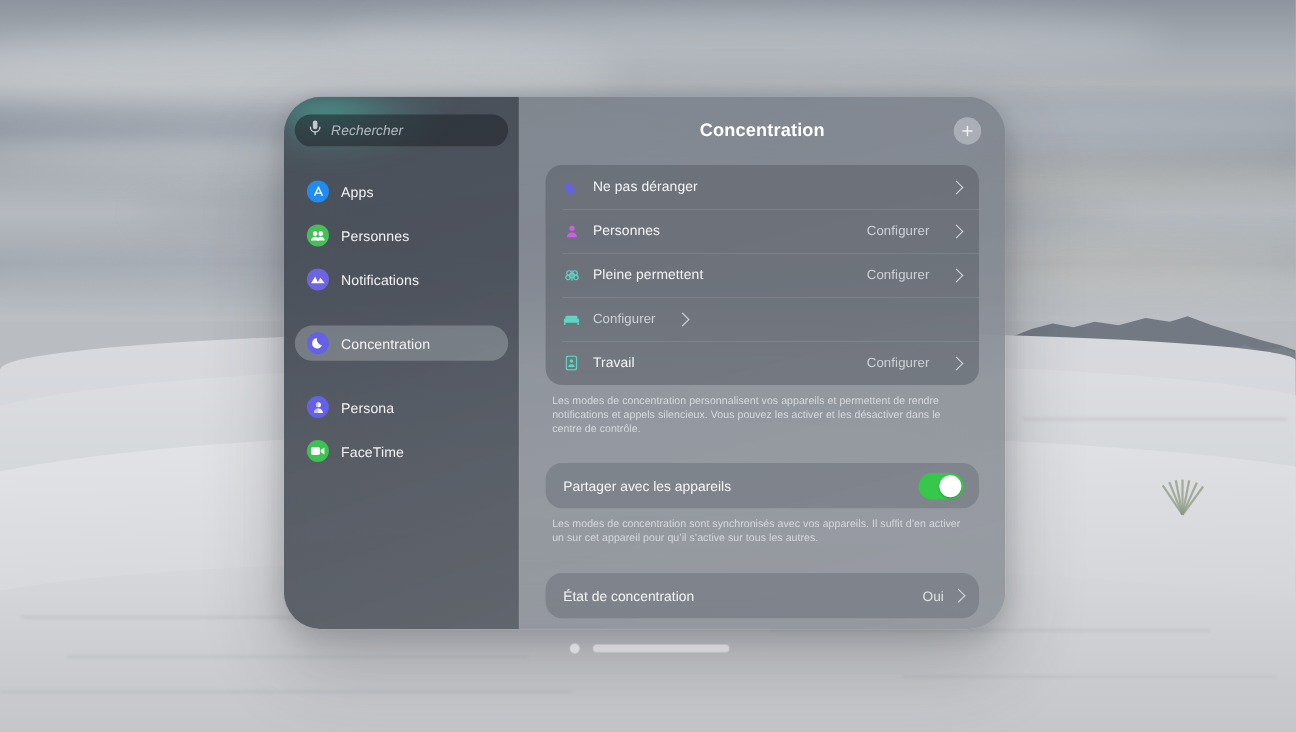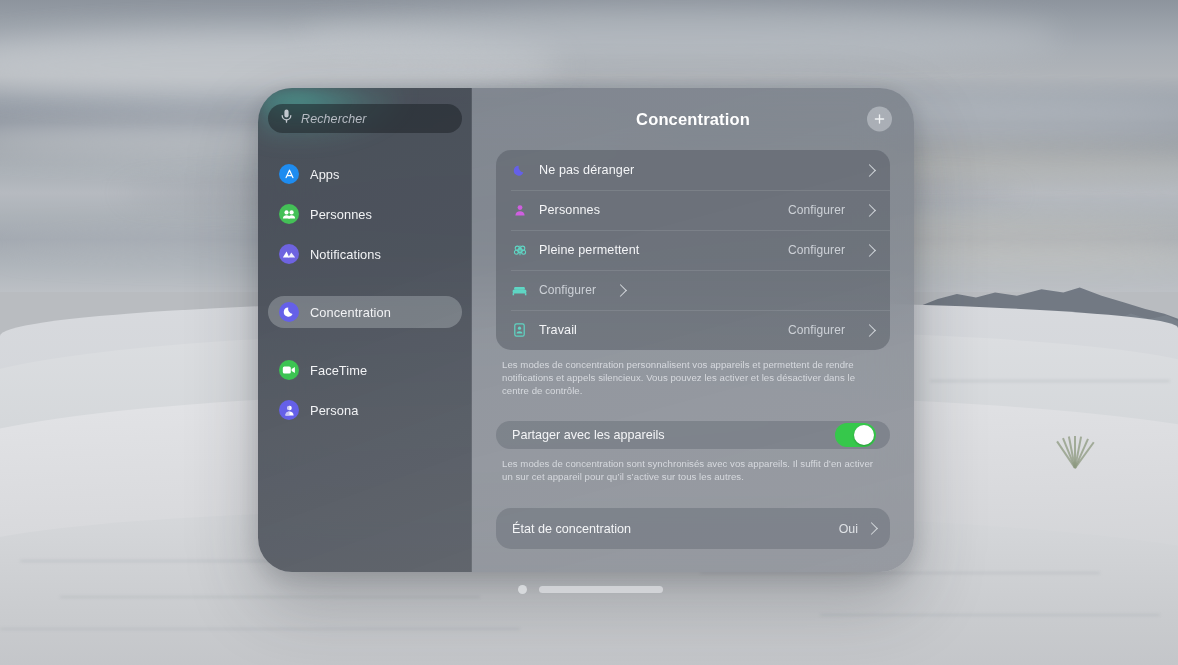--- a/index.html
+++ b/index.html
@@ -178,21 +178,21 @@
           transform:rotate(-45deg); }
   .ricn { width:17px; height:17px; flex:0 0 17px; display:flex; align-items:center; justify-content:center; }
 
   .note {
     font-size:9.6px; line-height:13px; color:#d6d9de;
     padding:8px 6px 0 6px; letter-spacing:.05px;
   }
 
   .toggle-card {
     border-radius:15px; background:rgba(105,111,120,.52);
-    display:flex; align-items:center; height:28px; padding:0 14px 0 16px;
+    display:flex; align-items:center; height:41px; padding:0 14px 0 16px;
   }
   .toggle-card .tlbl { flex:1; font-size:12.6px; color:#f4f5f7; }
   .switch {
     width:41px; height:24px; border-radius:12px; background:#36c84b;
     position:relative; flex:0 0 41px;
   }
   .switch .knob {
     position:absolute; right:2px; top:2px; width:20px; height:20px;
     border-radius:50%; background:#fff; box-shadow:0 1px 2px rgba(0,0,0,.25);
   }
@@ -312,38 +312,38 @@
             <path d="M9.6 7.9 A4.6 4.6 0 1 1 5.2 1.5 A5.4 5.4 0 0 0 9.6 7.9 Z" fill="#fff"></path>
           </svg>
         </span>
         <span class="lbl">Concentration</span>
       </div>
 
 
       <div class="gap-md"></div>
 
       <div class="nav">
-        <span class="icn" style="background:#3cc352">
-          <svg width="14" height="10" viewBox="0 0 14 10">
-            <rect x="0.8" y="1.4" width="8" height="7.2" rx="1.6" fill="#fff"></rect>
-            <path d="M9.6 4 L12.9 1.9 V8.1 L9.6 6 Z" fill="#fff"></path>
-          </svg>
-        </span>
-        <span class="lbl">FaceTime</span>
-      </div>
-
-      <div class="nav">
         <span class="icn" style="background:#6560e8">
           <svg width="13" height="13" viewBox="0 0 13 13">
             <circle cx="6.5" cy="4" r="2.3" fill="#fff"></circle>
             <path d="M2.4 11.4 c0-2.6 1.9-4 4.1-4 s4.1 1.4 4.1 4 z" fill="#fff"></path>
             <path d="M6.5 1.7 a2.3 2.3 0 0 0 0 4.6 z M6.5 7.4 c-2.2 0-4.1 1.4-4.1 4 h4.1 z" fill="#c9c6f5"></path>
           </svg>
         </span>
         <span class="lbl">Persona</span>
+      </div>
+
+      <div class="nav">
+        <span class="icn" style="background:#3cc352">
+          <svg width="14" height="10" viewBox="0 0 14 10">
+            <rect x="0.8" y="1.4" width="8" height="7.2" rx="1.6" fill="#fff"></rect>
+            <path d="M9.6 4 L12.9 1.9 V8.1 L9.6 6 Z" fill="#fff"></path>
+          </svg>
+        </span>
+        <span class="lbl">FaceTime</span>
       </div>
 
     </div>
   </div>
 
   <div class="content">
 
     <div class="chead">
       <span class="ctitle">Concentration</span>
       <span class="addbtn">

